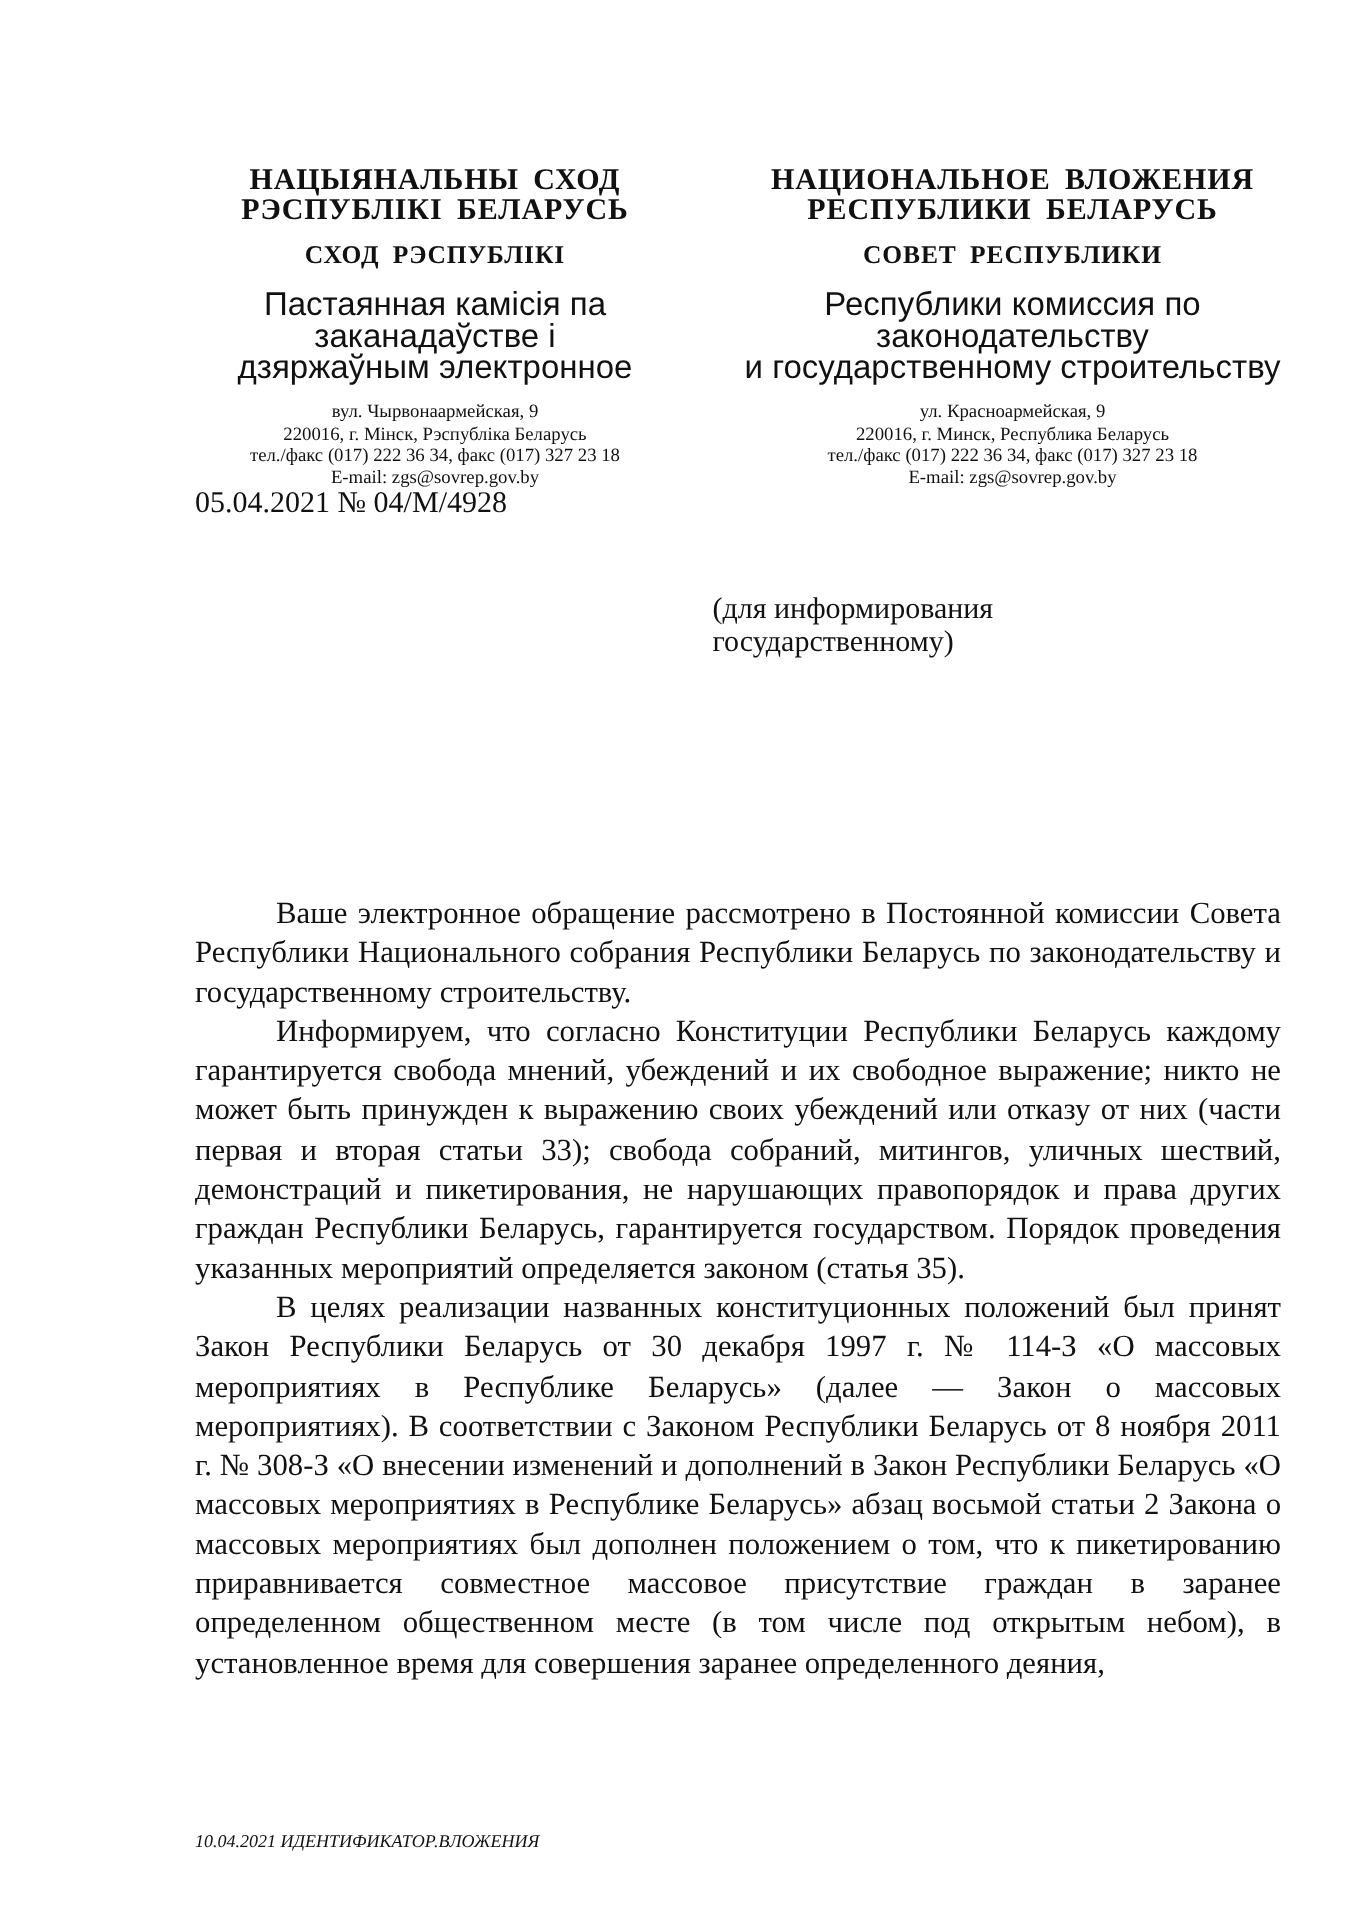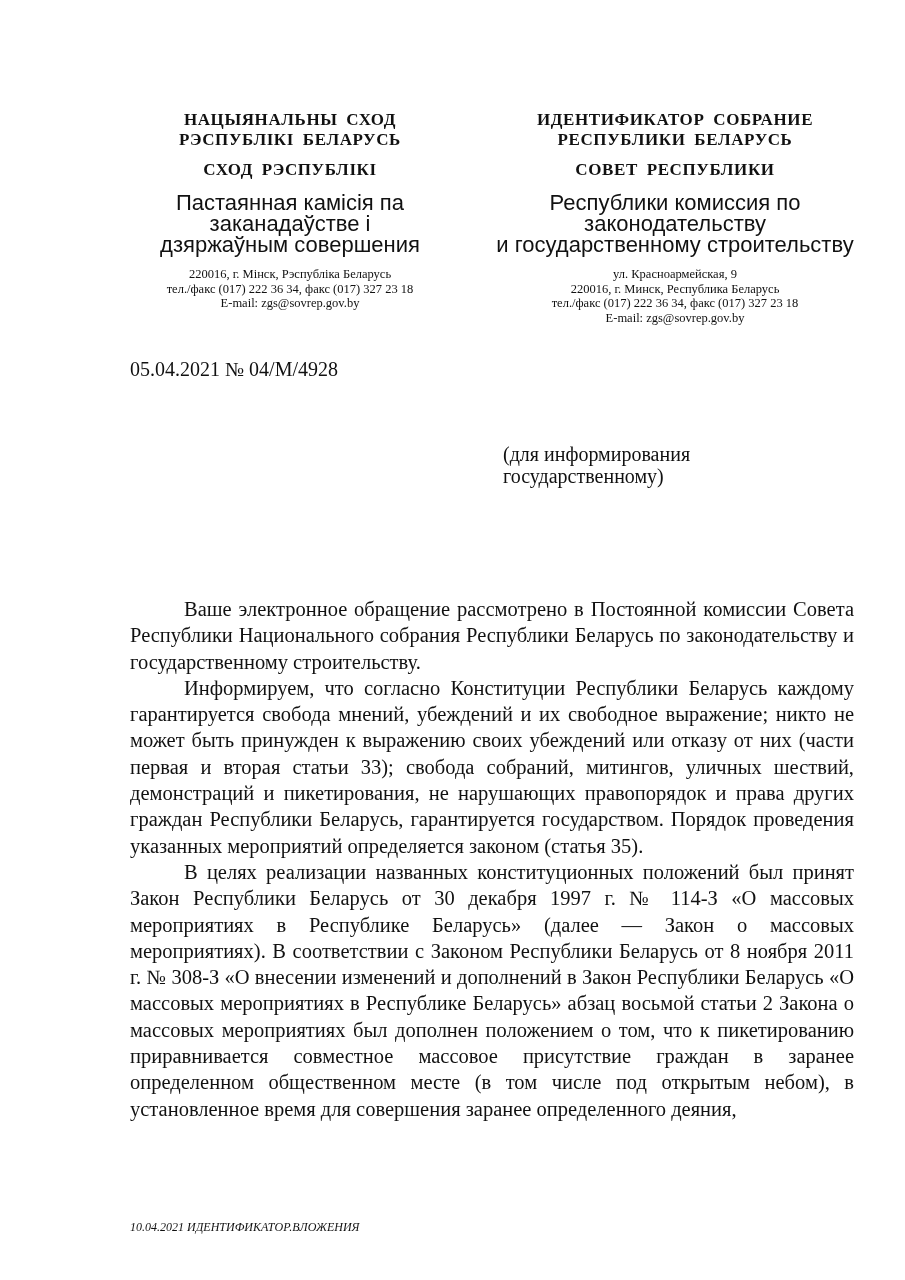--- a/index.html
+++ b/index.html
@@ -3,56 +3,57 @@
 <meta charset="utf-8">
 <style>
   html, body { margin: 0; padding: 0; background: #ffffff; }
   body { width: 905px; height: 1280px; position: relative; overflow: hidden; color: #111; }
   .serif { font-family: "Liberation Serif", "DejaVu Serif", serif; }
   .sans { font-family: "Liberation Sans", "DejaVu Sans", sans-serif; }
 
   .col { position: absolute; top: 110px; text-align: center; }
   .col-left { left: 110px; width: 360px; }
   .col-right { left: 480px; width: 390px; }
-  .org { font-weight: bold; font-size: 17px; line-height: 20px; letter-spacing: 0.6px; word-spacing: 4px; }
+  .org { font-weight: bold; font-size: 20px; line-height: 20px; letter-spacing: 0.6px; word-spacing: 4px; }
   .council { font-weight: bold; font-size: 17px; margin-top: 10px; letter-spacing: 0.6px; word-spacing: 4px; }
   .commission { font-size: 22px; line-height: 21px; margin-top: 12px; }
   .addr { font-size: 12.5px; line-height: 14.5px; margin-top: 12px; }
 
-  .ref { position: absolute; left: 130px; top: 358px; font-size: 20px; }
-  .addressee { position: absolute; left: 503px; top: 395px; font-size: 20px; line-height: 22px; margin-top: 48px; }
+  .ref { position: absolute; left: 130px; top: 324px; font-size: 20px; }
+  .addressee { position: absolute; left: 475px; top: 395px; font-size: 20px; line-height: 22px; }
 
   .body-text { position: absolute; left: 130px; top: 596px; width: 724px; font-size: 20.5px; line-height: 26.3px; text-align: justify; }
   .body-text p { margin: 0; text-indent: 54px; }
 
   .footer { position: absolute; left: 130px; top: 1220px; font-size: 12px; font-style: italic; }
 </style>
 </head>
 <body>
 
 <div class="col col-left">
   <div class="serif org">
     <div>НАЦЫЯНАЛЬНЫ СХОД</div>
     <div>РЭСПУБЛІКІ БЕЛАРУСЬ</div>
   </div>
   <div class="serif council">СХОД РЭСПУБЛІКІ</div>
   <div class="sans commission">
     <div>Пастаянная камісія па заканадаўстве і</div>
-    <div>дзяржаўным совершения</div>
+    <div>дзяржаўным электронное</div>
   </div>
   <div class="serif addr">
+    <div>вул. Чырвонаармейская, 9</div>
     <div>220016, г. Мінск, Рэспубліка Беларусь</div>
     <div>тел./факс (017) 222 36 34, факс (017) 327 23 18</div>
     <div>E-mail: zgs@sovrep.gov.by</div>
   </div>
 </div>
 
 <div class="col col-right">
   <div class="serif org">
-    <div>ИДЕНТИФИКАТОР СОБРАНИЕ</div>
+    <div>НАЦИОНАЛЬНОЕ ВЛОЖЕНИЯ</div>
     <div>РЕСПУБЛИКИ БЕЛАРУСЬ</div>
   </div>
   <div class="serif council">СОВЕТ РЕСПУБЛИКИ</div>
   <div class="sans commission">
     <div>Республики комиссия по законодательству</div>
     <div>и государственному строительству</div>
   </div>
   <div class="serif addr">
     <div>ул. Красноармейская, 9</div>
     <div>220016, г. Минск, Республика Беларусь</div>

